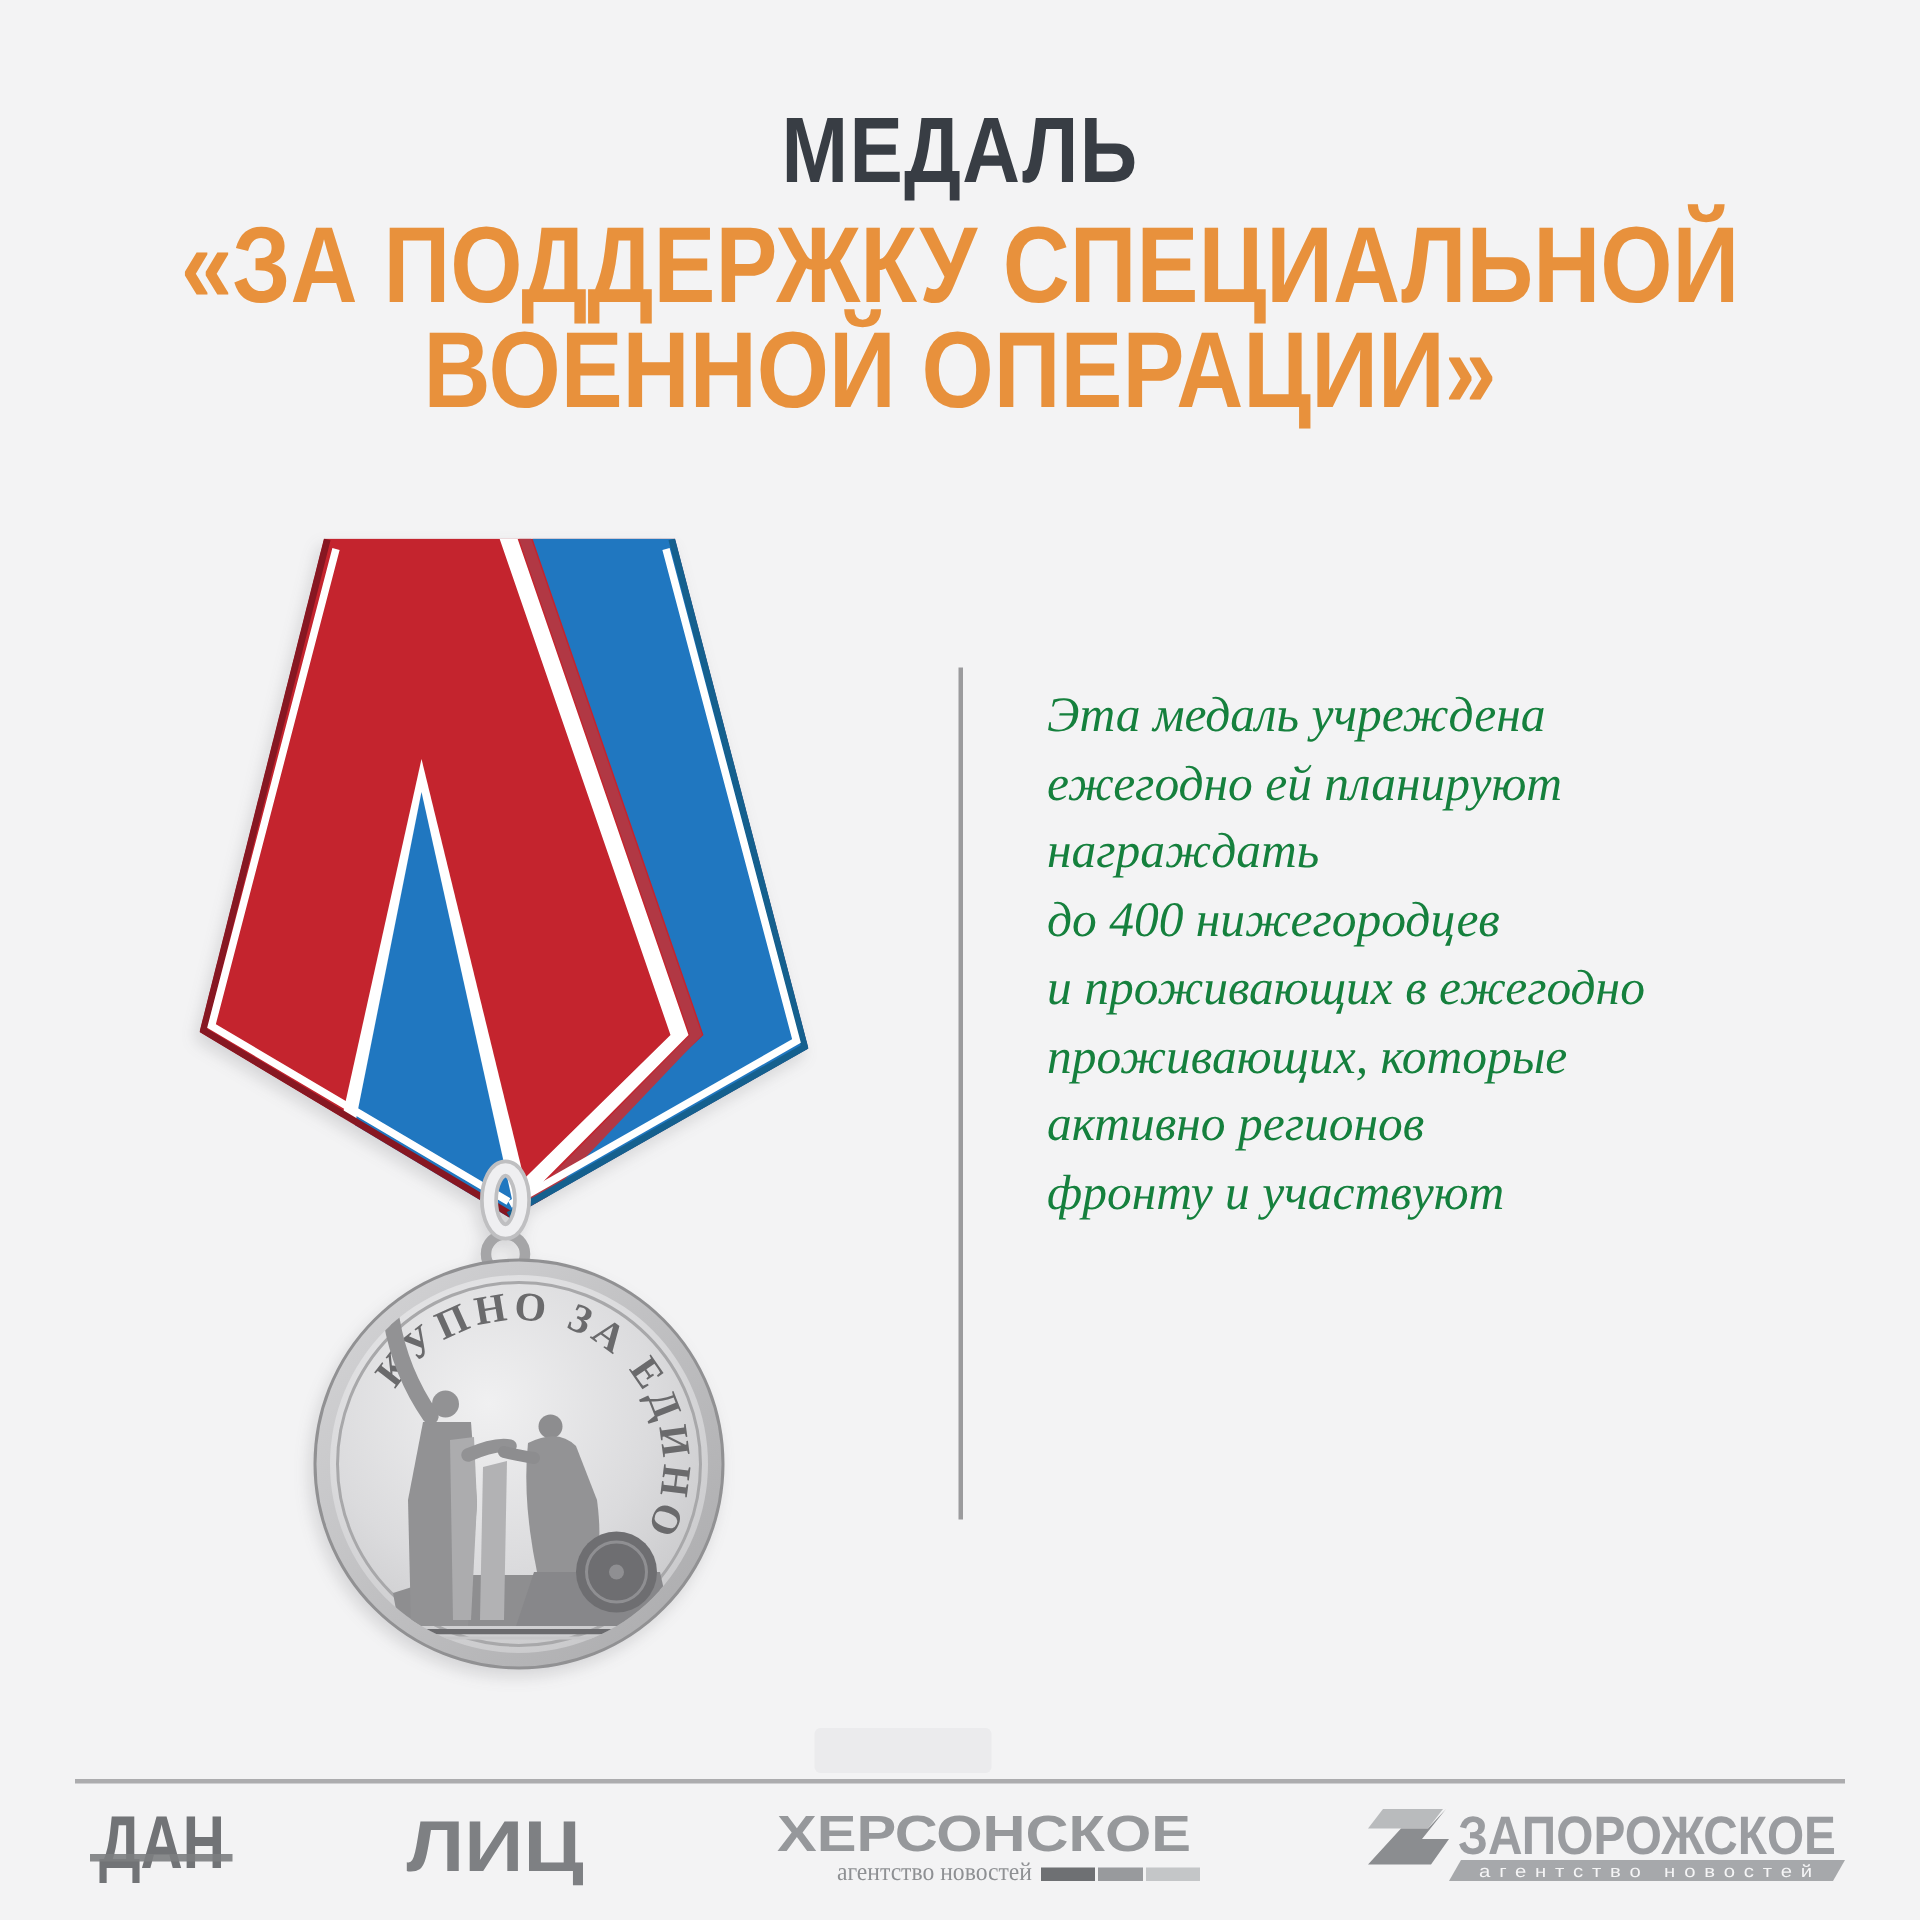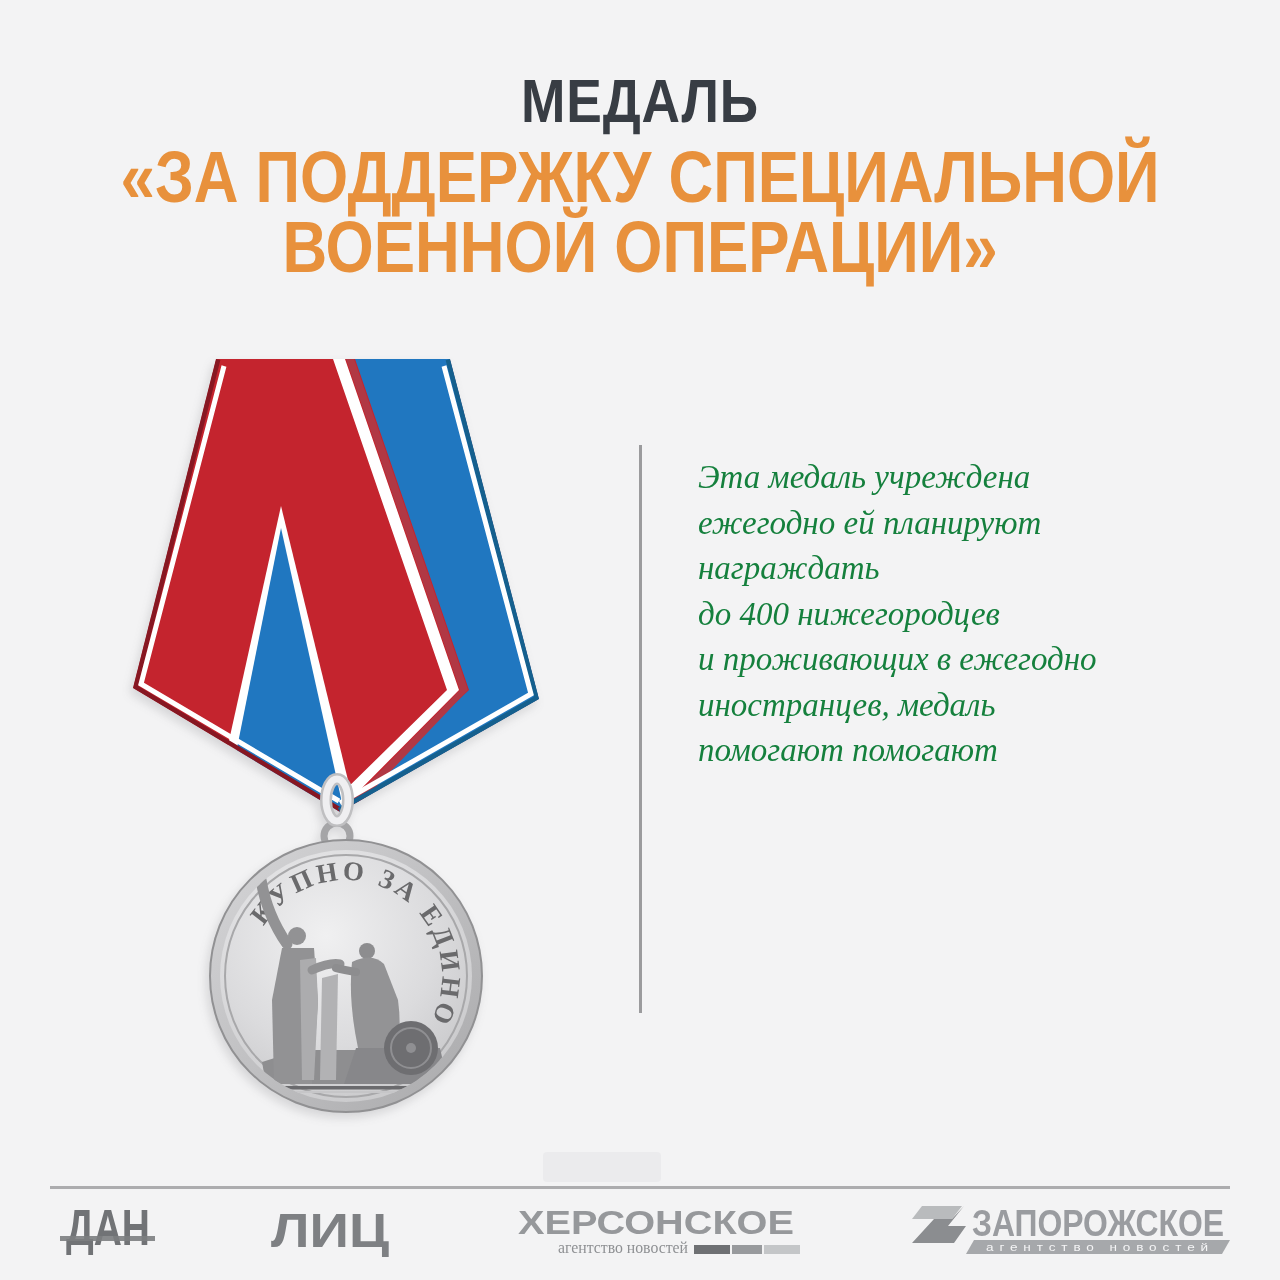--- a/index.html
+++ b/index.html
@@ -131,22 +131,23 @@
   </g>
 </svg>
 
 <div class="abs v-divider"></div>
 <div class="abs desc">
   <div>Эта медаль учреждена</div>
   <div>ежегодно ей планируют</div>
   <div>награждать</div>
   <div>до 400 нижегородцев</div>
   <div>и проживающих в ежегодно</div>
-  <div>иностранцев, медаль</div>
-  <div>помогают помогают</div>
+  <div>проживающих, которые</div>
+  <div>активно регионов</div>
+  <div>фронту и участвуют</div>
 </div>
 
 <div class="abs watermark"></div>
 <div class="abs h-rule"></div>
 
 <svg class="logo" style="left:58px;top:1198px;" width="120" height="62" viewBox="0 0 120 62">
   <text x="8" y="47" font-size="50" font-weight="bold" fill="#717376" textLength="84" lengthAdjust="spacingAndGlyphs">ДАН</text>
   <rect x="2" y="38" width="95" height="5" fill="#7C7E81" opacity="0.9"></rect>
 </svg>
 

